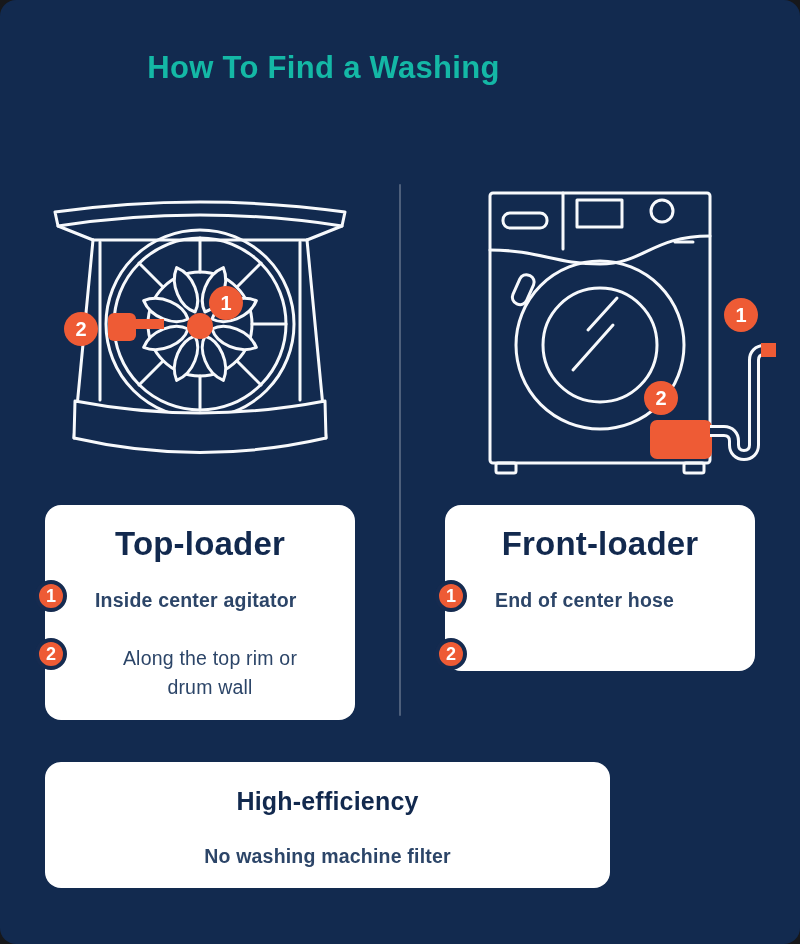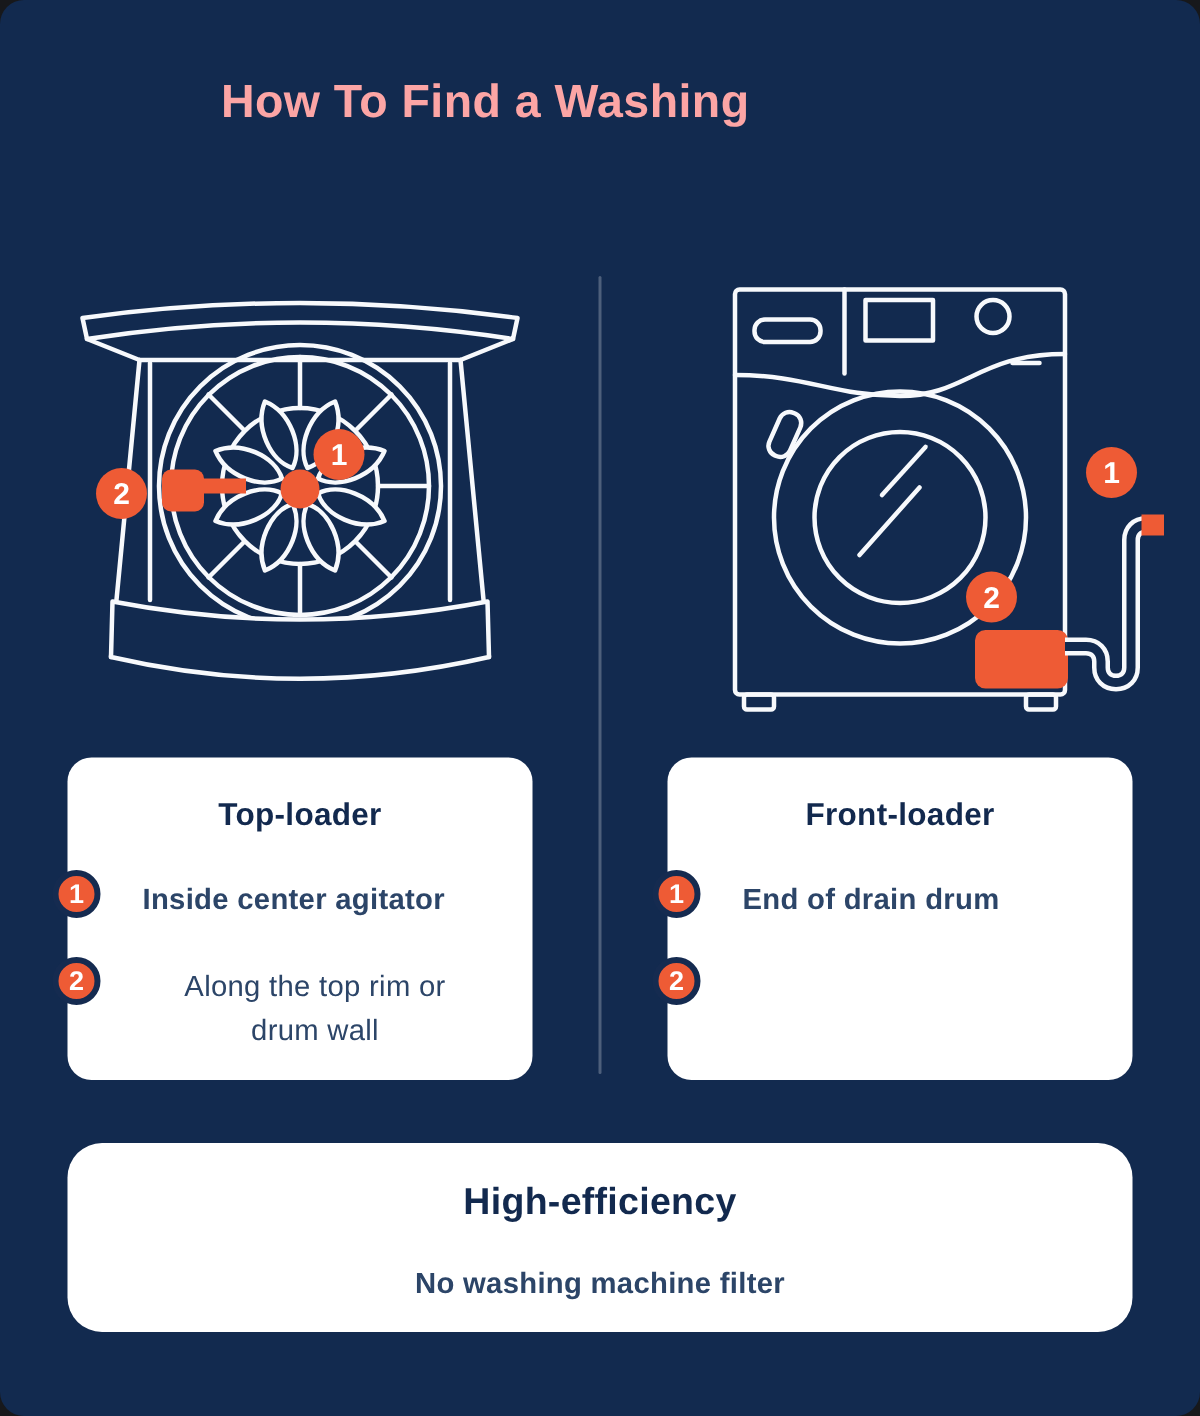--- a/index.html
+++ b/index.html
@@ -10,42 +10,42 @@
     --body-text:#2c4568;
     --line-color:#f7f9fc;
     --badge-ring:#152b50;
   }
   *{margin:0;padding:0;box-sizing:border-box;}
   html,body{width:800px;height:944px;background:#17181b;font-family:"Liberation Sans",sans-serif;}
   .canvas{position:relative;width:800px;height:944px;background:var(--background-navy);
           border-radius:16px;overflow:hidden;}
   
   .title{position:absolute;top:46px;left:0;width:647px;text-align:center;
-         color:#fca5a5;font-weight:700;font-size:31px;line-height:44px;letter-spacing:.3px;}
+         color:#14b8a6;font-weight:700;font-size:31px;line-height:44px;letter-spacing:.3px;}
   
   .divider{position:absolute;left:399px;top:184px;width:2px;height:532px;
            background:rgba(255,255,255,.25);border-radius:1px;}
   
   .illus{position:absolute;}
   .illus-top{left:42px;top:182px;}
   .illus-front{left:480px;top:182px;}
   .ln{fill:none;stroke:var(--line-color);stroke-width:3;stroke-linecap:round;stroke-linejoin:round;}
   .lnb{fill:var(--background-navy);stroke:var(--line-color);stroke-width:3;stroke-linejoin:round;}
   .org{fill:var(--accent-orange);stroke:none;}
   .hose-outer{fill:none;stroke:var(--line-color);stroke-width:12;stroke-linejoin:round;stroke-linecap:butt;}
   .hose-inner{fill:none;stroke:var(--background-navy);stroke-width:6;stroke-linejoin:round;stroke-linecap:butt;}
   .badge-num{fill:#ffffff;font-weight:700;font-size:20px;text-anchor:middle;
              font-family:"Liberation Sans",sans-serif;}
   
   .card{position:absolute;background:var(--card-background);border-radius:16px;}
   .card-topleft{left:45px;top:505px;width:310px;height:215px;}
-  .card-topright{left:445px;top:505px;width:310px;height:215px;}
-  .card-bottom{left:45px;top:762px;width:710px;height:126px;border-radius:23px;}
+  .card-topright{left:445px;top:505px;width:310px;height:166px;}
+  .card-bottom{left:45px;top:762px;width:565px;height:126px;}
   .card-title{position:absolute;top:24px;left:0;width:100%;text-align:center;
-              color:var(--heading-text);font-weight:700;font-size:21px;line-height:30px;letter-spacing:.2px;}
+              color:var(--heading-text);font-weight:700;font-size:33px;line-height:30px;letter-spacing:.2px;}
   .card-bottom .card-title{font-size:25px;}
   .item-text{position:absolute;left:50px;width:230px;color:var(--body-text);
              font-size:19.5px;line-height:29px;letter-spacing:.2px;}
   .item-1{top:81px;font-weight:bold;}
   .item-2{top:139px;text-align:center;}
   .badge{position:absolute;left:-10px;width:32px;height:32px;border-radius:50%;
          background:var(--accent-orange);border:4px solid var(--badge-ring);
          color:#ffffff;font-weight:700;font-size:18px;line-height:24px;text-align:center;}
   .badge-1{top:75px;}
   .badge-2{top:133px;}
@@ -166,21 +166,21 @@
     <div class="item-text item-2">
       <span>Along the top rim or</span><br>
       <span>drum wall</span>
     </div>
   </div>
 
   <div class="card card-topright">
     <div class="card-title">Front-loader</div>
     <div class="badge badge-1">1</div>
     <div class="item-text item-1">
-      <span>End of drain drum</span>
+      <span>End of center hose</span>
     </div>
     <div class="badge badge-2">2</div>
   </div>
 
   <div class="card card-bottom">
     <div class="card-title">High-efficiency</div>
     <div class="bottom-text">No washing machine filter</div>
   </div>
 
 </div>

